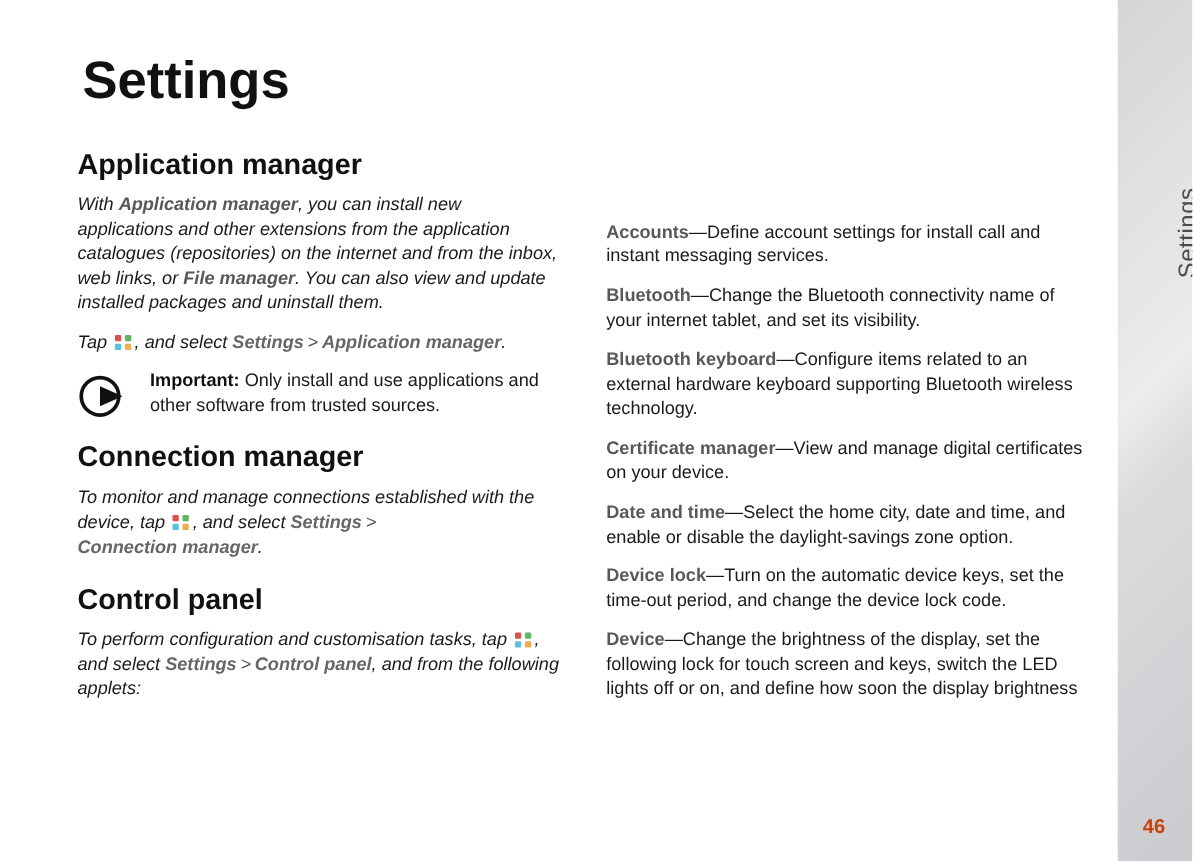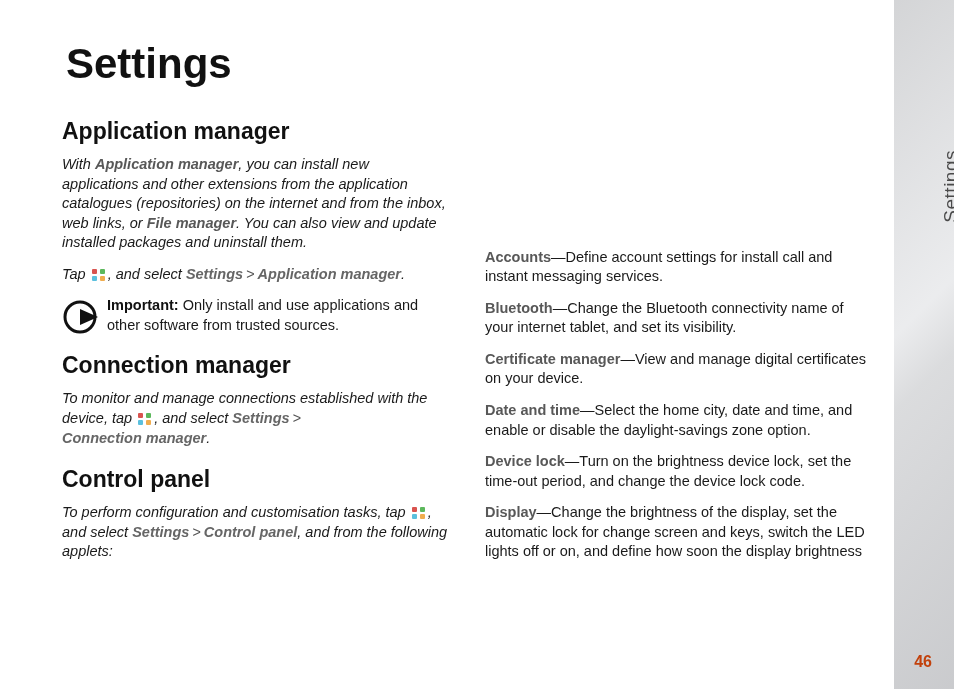--- a/index.html
+++ b/index.html
@@ -38,21 +38,21 @@
     width: 14px; height: 12px; position: relative; display: inline-block;
     vertical-align: -2px; margin: 0 2px;
   }
   .apps-icon b {
     position: absolute; width: 5px; height: 5px; border-radius: 1px;
   }
   .apps-icon b.r { background: #d9534f; left: 0; top: 0; }
   .apps-icon b.g { background: #5cb85c; left: 8px; top: 0; }
   .apps-icon b.bv { background: #5bc0de; left: 0; top: 7px; }
   .apps-icon b.y { background: #f0ad4e; left: 8px; top: 7px; }
-  .important-row { display: flex; align-items: flex-start; gap: 1px; margin-bottom: 14px; }
+  .important-row { display: flex; align-items: flex-start; gap: 14px; margin-bottom: 14px; }
   .warn-icon { width: 44px; height: 38px; flex-shrink: 0; margin-top: 2px; }
   .breadcrumb-sep { color: #555; margin: 0 3px; }
   .entry { margin-bottom: 12px; }
   .entry .label { font-weight: bold; color: #585858; }
 </style>
 </head>
 <body>
 
 <div class="page">
   <div class="bg-poly"></div>
@@ -96,21 +96,22 @@
 
         <p>
           <span>To perform configuration and customisation tasks, tap </span><span class="apps-icon"><b class="r"></b><b class="g"></b><b class="bv"></b><b class="y"></b></span><span>, and select </span><span class="grey">Settings</span><span class="breadcrumb-sep">&gt;</span><span class="grey">Control panel</span><span>, and from the following applets:</span>
         </p>
       </div>
 
       <div class="col" id="right-col">
 
           <div class="entry"><span class="label">Accounts</span><span>—Define account settings for install call and instant messaging services.</span></div>
           <div class="entry"><span class="label">Bluetooth</span><span>—Change the Bluetooth connectivity name of your internet tablet, and set its visibility.</span></div>
+          <div class="entry"><span class="label">Bluetooth keyboard</span><span>—Configure items related to an external hardware keyboard supporting Bluetooth wireless technology.</span></div>
           <div class="entry"><span class="label">Certificate manager</span><span>—View and manage digital certificates on your device.</span></div>
           <div class="entry"><span class="label">Date and time</span><span>—Select the home city, date and time, and enable or disable the daylight-savings zone option.</span></div>
-          <div class="entry"><span class="label">Device lock</span><span>—Turn on the brightness device lock, set the time-out period, and change the device lock code.</span></div>
-          <div class="entry"><span class="label">Display</span><span>—Change the brightness of the display, set the automatic lock for change screen and keys, switch the LED lights off or on, and define how soon the display brightness</span></div>
+          <div class="entry"><span class="label">Device lock</span><span>—Turn on the automatic device keys, set the time-out period, and change the device lock code.</span></div>
+          <div class="entry"><span class="label">Device</span><span>—Change the brightness of the display, set the following lock for touch screen and keys, switch the LED lights off or on, and define how soon the display brightness</span></div>
         </div>
 
     </div>
   </div>
 </div>
 
 </body></html>

